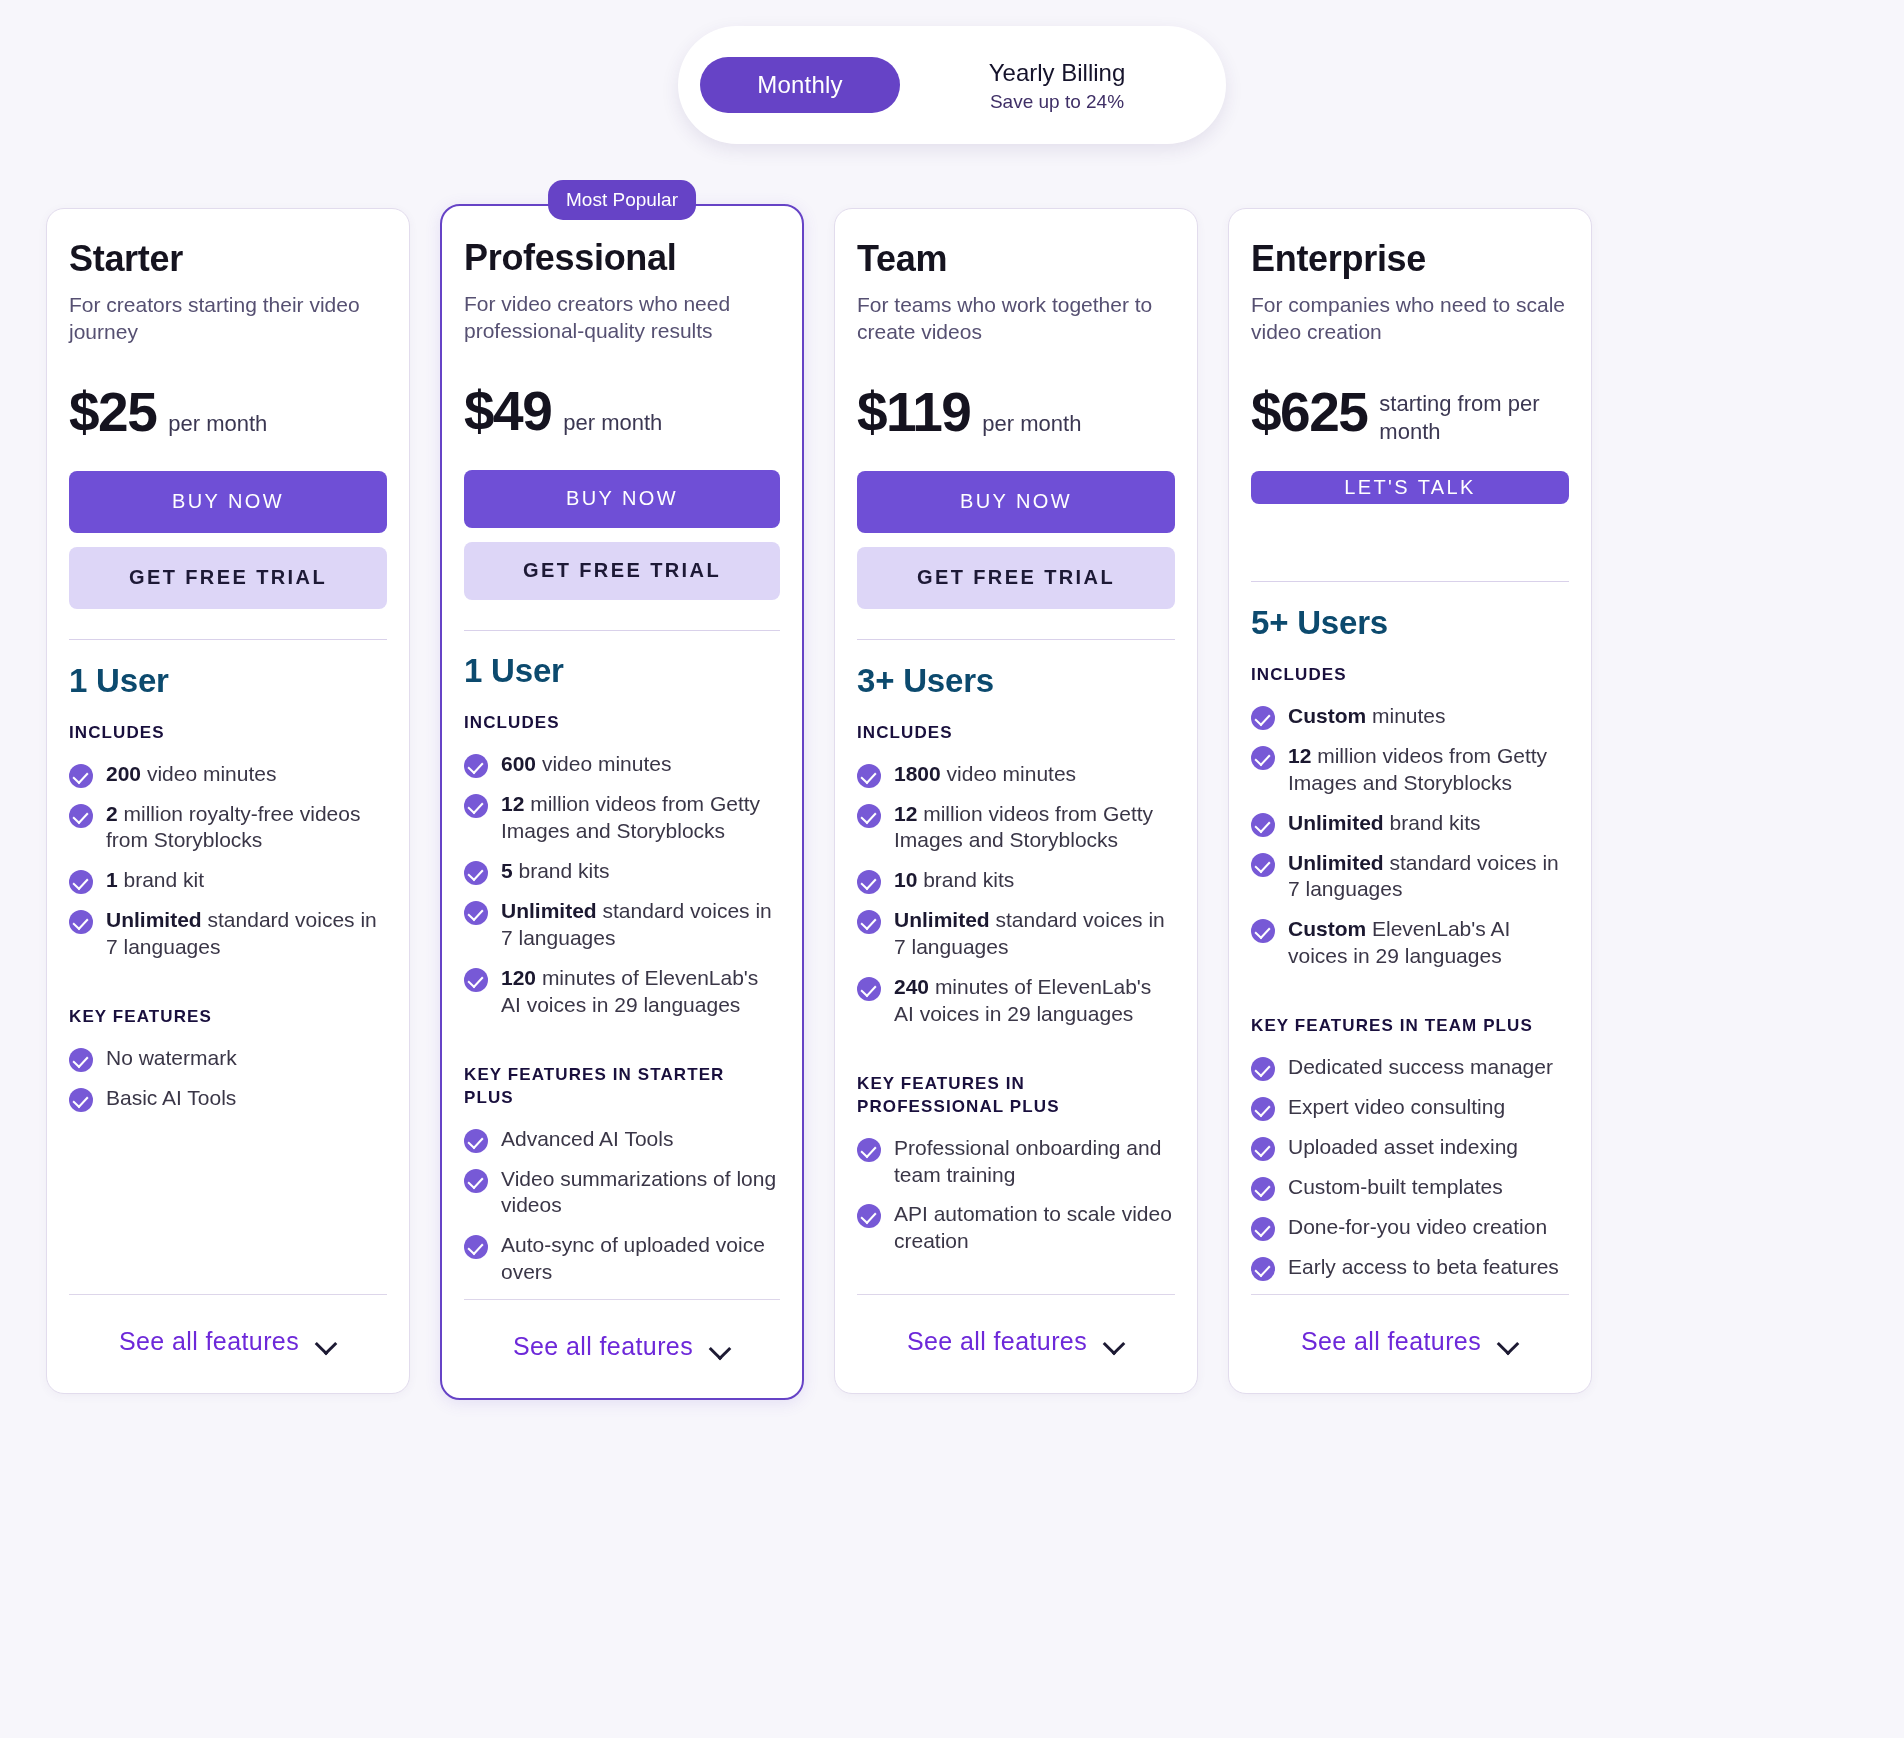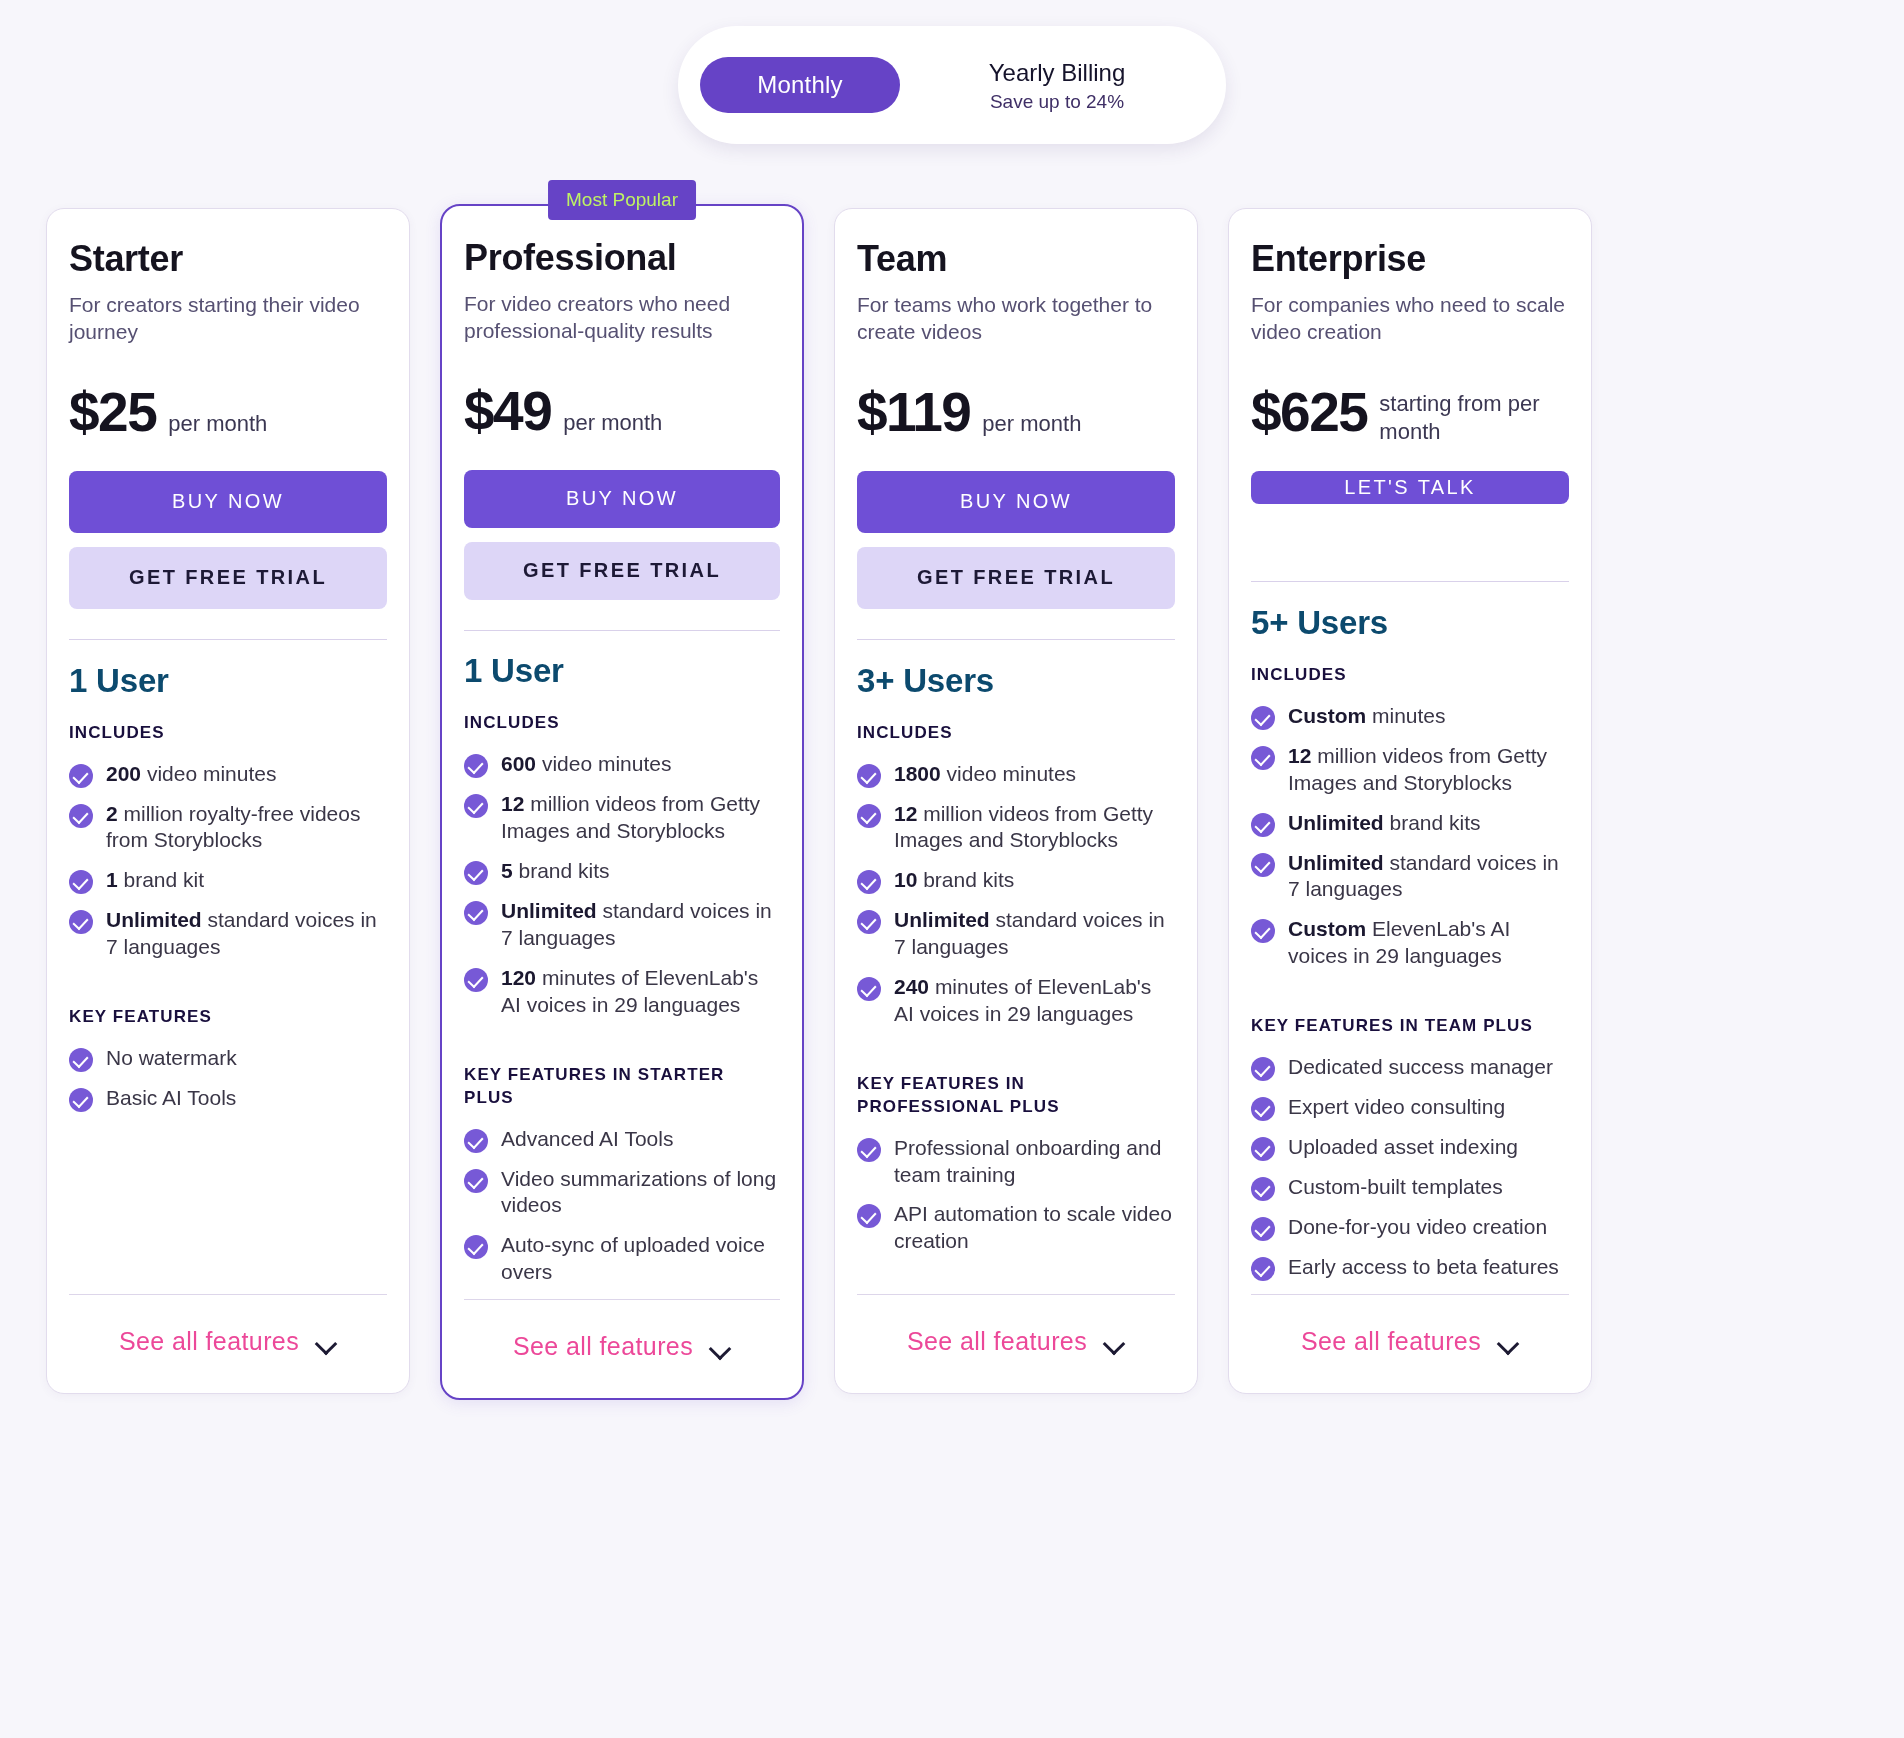--- a/index.html
+++ b/index.html
@@ -91,24 +91,24 @@
   .card.c-pro       { height: 1196px; }
   .card.c-team      { height: 1186px; }
   .card.c-ent       { height: 1186px; }
 
   .badge {
     position: absolute;
     top: -26px;
     left: 50%;
     transform: translateX(-50%);
     background: #6643c6;
-    color: #bef264;
+    color: #ffffff;
     font-size: 19px;
     padding: 9px 18px;
-    border-radius: 4px;
+    border-radius: 15px;
     white-space: nowrap;
   }
 
   .plan-name {
     font-size: 36px;
     font-weight: bold;
     color: #15131f;
     letter-spacing: -.3px;
     line-height: 1.1;
   }
@@ -231,21 +231,21 @@
     padding: 0 0 6px 0;
   }
   .see-all {
     display: flex;
     align-items: center;
     justify-content: center;
     gap: 18px;
     height: 92px;
     cursor: pointer;
     font-size: 25px;
-    color: #ec4899;
+    color: #6d28d9;
     letter-spacing: .4px;
   }
   .chev {
     width: 20px;
     height: 11px;
     position: relative;
   }
   .chev::before {
     content: "";
     position: absolute;

